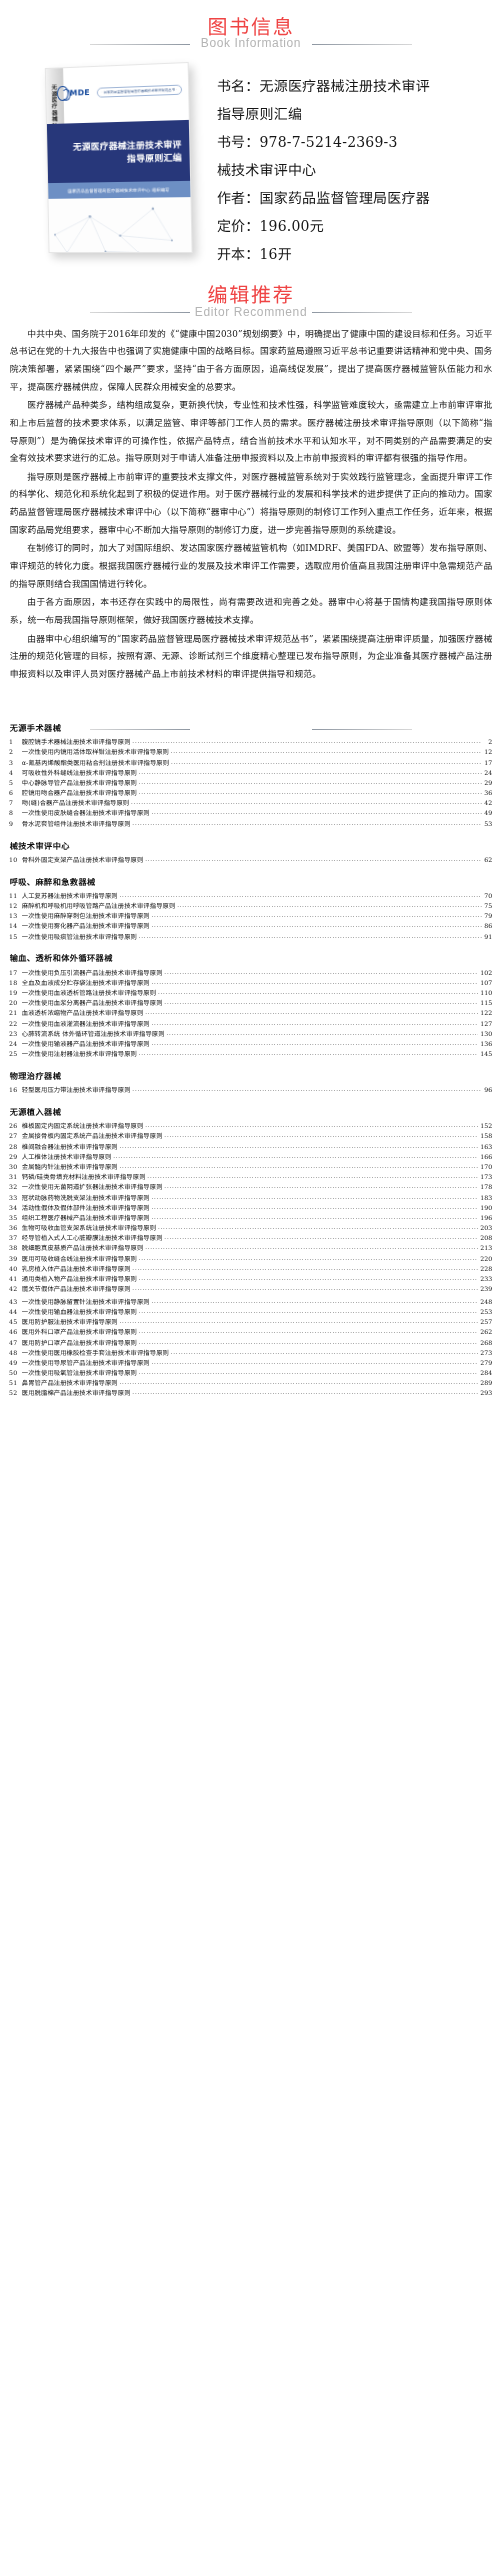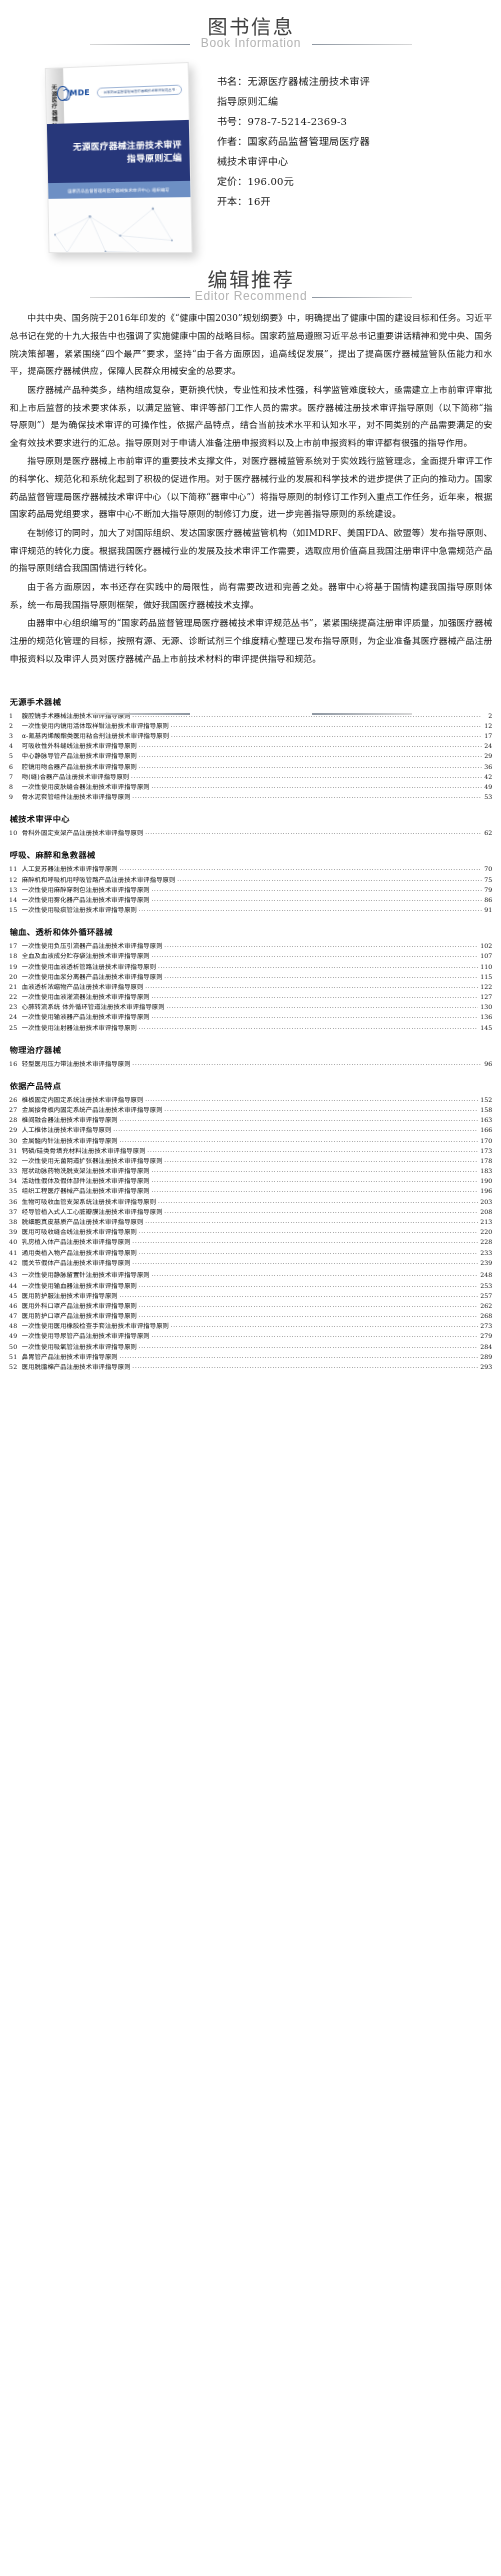--- a/index.html
+++ b/index.html
@@ -16,21 +16,21 @@
   .sec-head {
     position: relative;
     text-align: center;
     padding: 15.8px 0 3.6px 0;
     margin: 0 0 2.4px 0;
   }
   .sec-head .cn {
     font-family: "DejaVu Sans", "Liberation Sans", sans-serif;
     font-size: 20px;
     letter-spacing: 1.8px;
-    color: #404040;
+    color: #ef4444;
     line-height: 1.15;
     font-weight: 500;
     display: block;
   }
   .sec-head .en {
     font-family: Liberation Sans, sans-serif;
     font-size: 12px;
     color: #b4b4b4;
     letter-spacing: 0.6px;
     display: block;
@@ -135,21 +135,21 @@
     background: #fdfdfd;
     overflow: hidden;
   }
 
   .meta {
     flex: 1;
     padding: 11px 4.8px 0 3.6px;
     font-family: "DejaVu Serif", "Liberation Serif", serif;
   }
   .meta .line {
-    font-size: 10px;
+    font-size: 14px;
     line-height: 2.0;
     color: #161616;
     letter-spacing: 0.2px;
   }
 
   
   .prose { padding: 1.2px 9.7px 0 9.7px; }
   .prose p {
     font-family: "DejaVu Serif", "Liberation Serif", serif;
     font-size: 8.8px;
@@ -165,21 +165,21 @@
   
   .toc { padding: 2.4px 8.5px 0 8.5px; }
   .toc-group { margin-bottom: 2.4px; }
   .toc-group-title {
     font-size: 8.2px;
     font-weight: 800;
     color: #0f0f0f;
     margin: 9.7px 0 4.2px 1.2px;
     letter-spacing: 0.4px;
   }
-  .toc-group:first-child .toc-group-title { margin-top: 1px; }
+  .toc-group:first-child .toc-group-title { margin-top: 12px; }
   .toc-row {
     display: flex;
     align-items: baseline;
     font-size: 6.3px;
     line-height: 1.62;
     color: #0f0f0f;
     letter-spacing: 0.1px;
   }
   .toc-num {
     flex: 0 0 13.3px;
@@ -255,22 +255,22 @@
             </g>
           </svg>
         </div>
       </div>
     </div>
 
     <div class="meta">
       <div class="line">书名：无源医疗器械注册技术审评</div>
       <div class="line">指导原则汇编</div>
       <div class="line">书号：978-7-5214-2369-3</div>
+      <div class="line">械技术审评中心</div>
       <div class="line">作者：国家药品监督管理局医疗器</div>
-      <div class="line">械技术审评中心</div>
       <div class="line">定价：196.00元</div>
       <div class="line">开本：16开</div>
     </div>
   </div>
 
   <div class="sec-head">
     <span class="rule-l"></span>
     <span class="rule-r"></span>
     <span class="cn">编辑推荐</span>
     <span class="en">Editor Recommend</span>
@@ -450,21 +450,21 @@
       <div class="toc-group">
         <div class="toc-group-title">物理治疗器械</div>
         <div class="toc-row">
           <span class="toc-num">16</span>
           <span class="toc-title">轻型医用压力带注册技术审评指导原则</span>
           <span class="toc-dots">........................................................................................................................................................................................................</span>
           <span class="toc-page">96</span>
         </div>
       </div>
       <div class="toc-group">
-        <div class="toc-group-title">依据产品特点</div>
+        <div class="toc-group-title">无源植入器械</div>
         <div class="toc-row">
           <span class="toc-num">26</span>
           <span class="toc-title">椎板固定内固定系统注册技术审评指导原则</span>
           <span class="toc-dots">........................................................................................................................................................................................................</span>
           <span class="toc-page">152</span>
         </div>
         <div class="toc-row">
           <span class="toc-num">27</span>
           <span class="toc-title">金属接骨板内固定系统产品注册技术审评指导原则</span>
           <span class="toc-dots">........................................................................................................................................................................................................</span>

